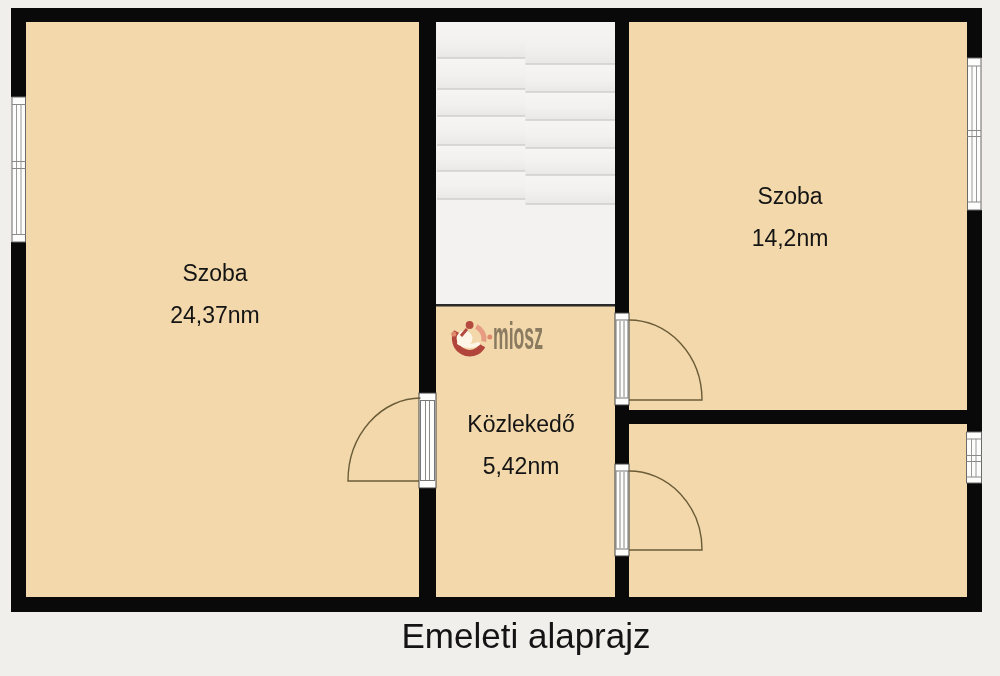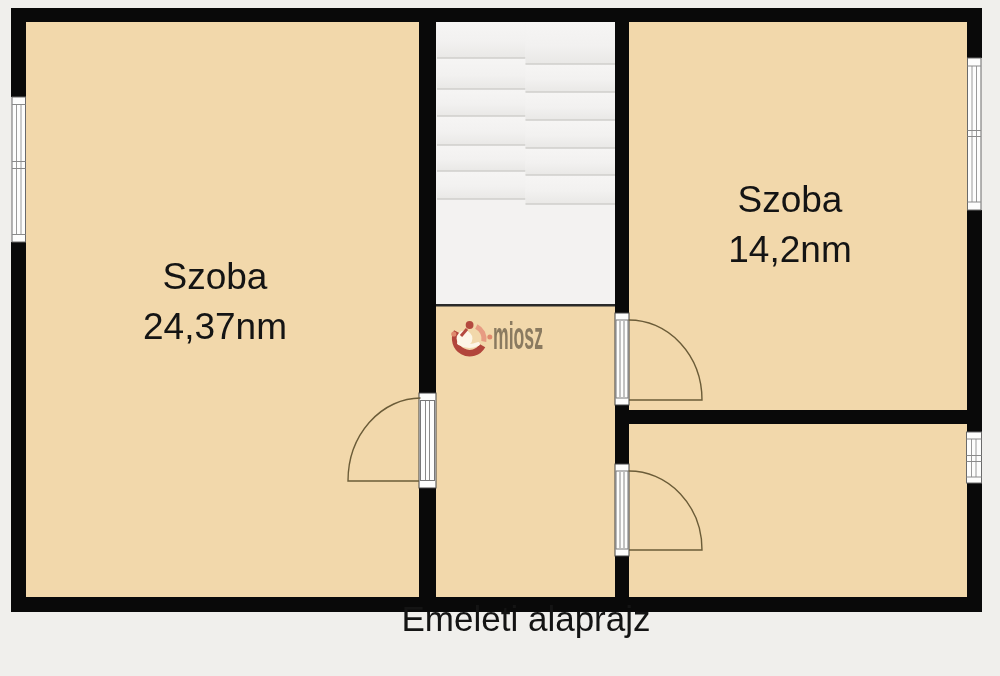--- a/index.html
+++ b/index.html
@@ -1,19 +1,19 @@
 <!DOCTYPE html>
 <html><head>
 <meta charset="utf-8">
 <style>
 html,body{margin:0;padding:0;}
 body{width:1000px;height:676px;background:#f0efec;font-family:"Liberation Sans",sans-serif;overflow:hidden;}
 #plan{position:relative;width:1000px;height:676px;}
 #plan svg{position:absolute;top:0;left:0;}
-.lbl{position:absolute;color:#141414;text-align:center;font-size:37px;line-height:50px;white-space:nowrap;transform:translateX(-50%);}
+.lbl{position:absolute;color:#141414;text-align:center;font-size:23px;line-height:42px;white-space:nowrap;transform:translateX(-50%);}
 </style>
 </head>
 <body>
 <div id="plan">
 <svg width="1000" height="676" viewBox="0 0 1000 676">
 <defs>
 <linearGradient id="step" x1="0" y1="0" x2="0" y2="1">
 <stop offset="0" stop-color="#f6f5f4"></stop>
 <stop offset="0.55" stop-color="#f2f1f0"></stop>
 <stop offset="1" stop-color="#e9e8e6"></stop>
@@ -138,16 +138,17 @@
 <circle cx="489.8" cy="337" r="2.5" fill="#df8a6d"></circle>
 </g>
 
 <text x="493" y="349" font-family="Liberation Sans, sans-serif" font-weight="bold" font-size="38" fill="#8a7a60" textLength="50" lengthAdjust="spacingAndGlyphs">miosz</text>
 </svg>
 
 <div class="lbl" style="left:215px;top:252px;">Szoba<br>24,37nm</div>
 
 <div class="lbl" style="left:790px;top:175px;">Szoba<br>14,2nm</div>
 
+<div class="lbl" style="left:521px;top:403px;">Közlekedő<br>5,42nm</div>
 
 
-<div class="lbl" style="left:526px;top:600px;font-size:35px;line-height:38px;">Emeleti alaprajz</div>
+<div class="lbl" style="left:526px;top:617px;font-size:35px;line-height:38px;">Emeleti alaprajz</div>
 </div>
 
 </body></html>

